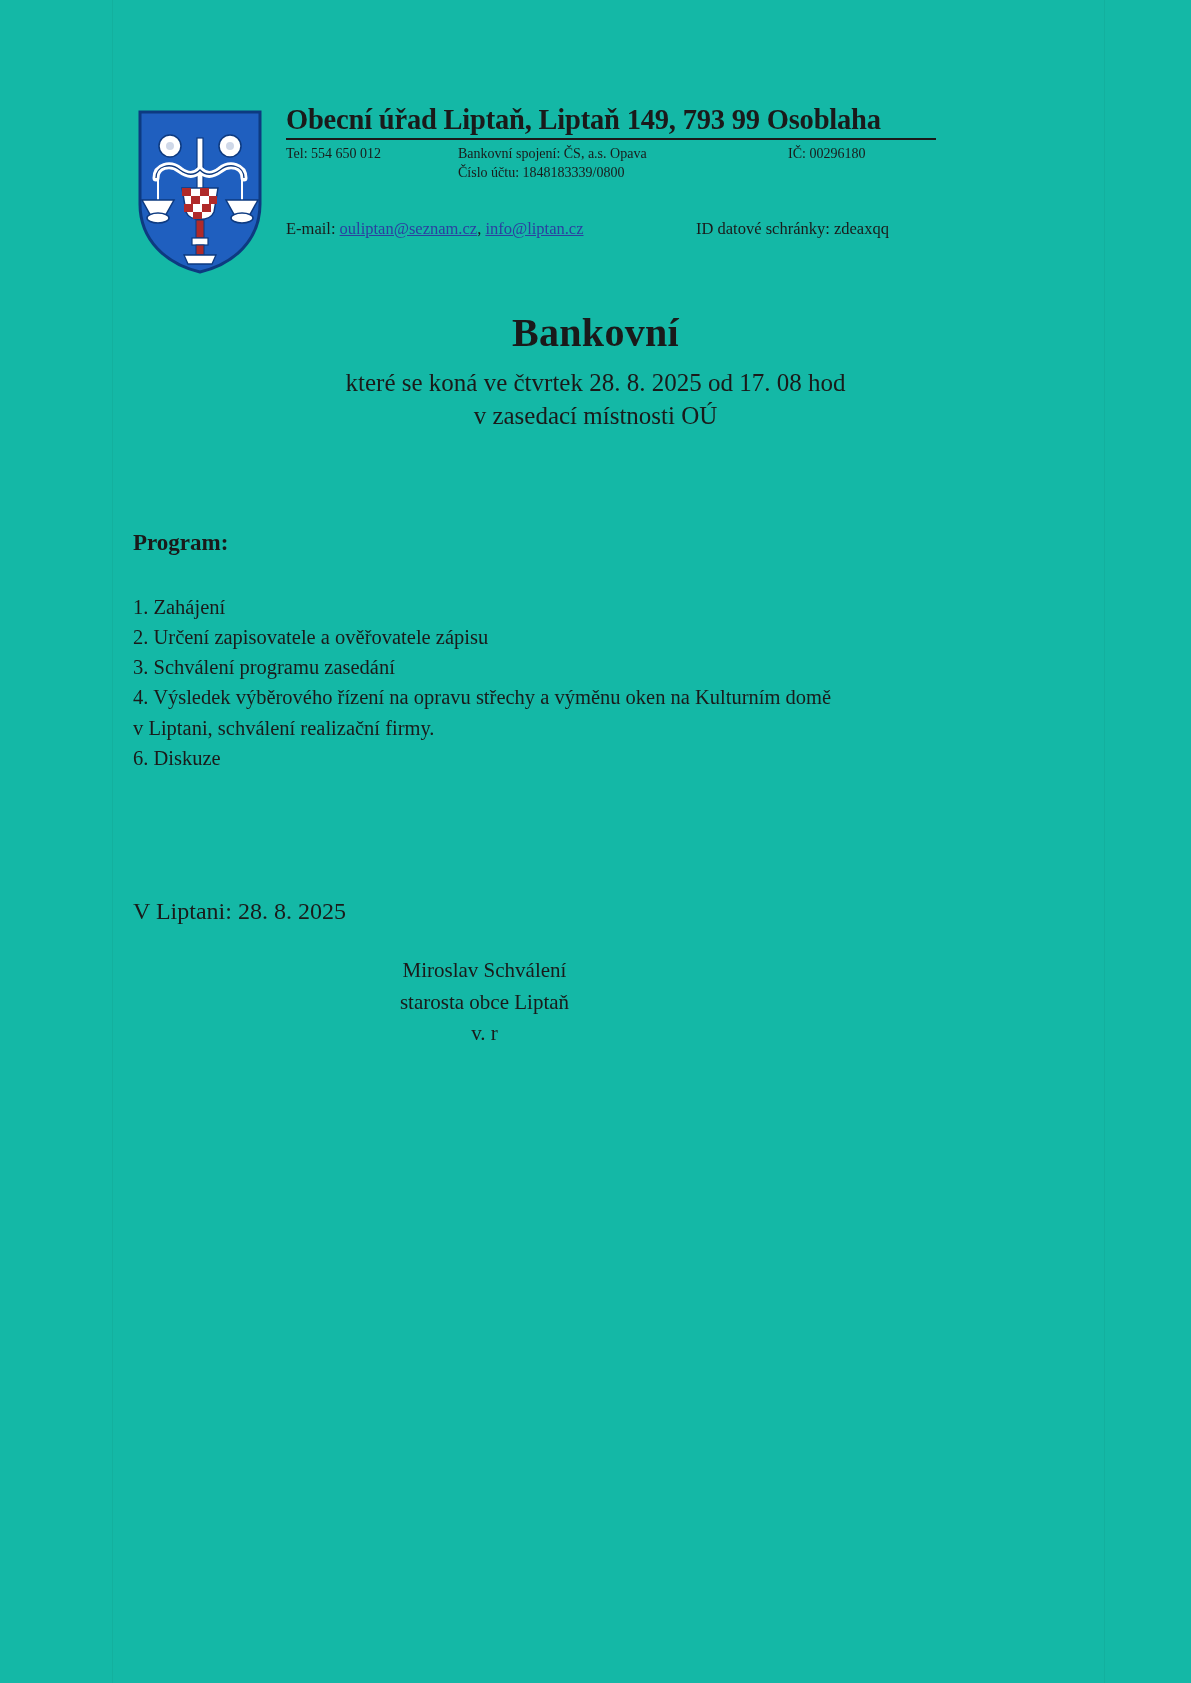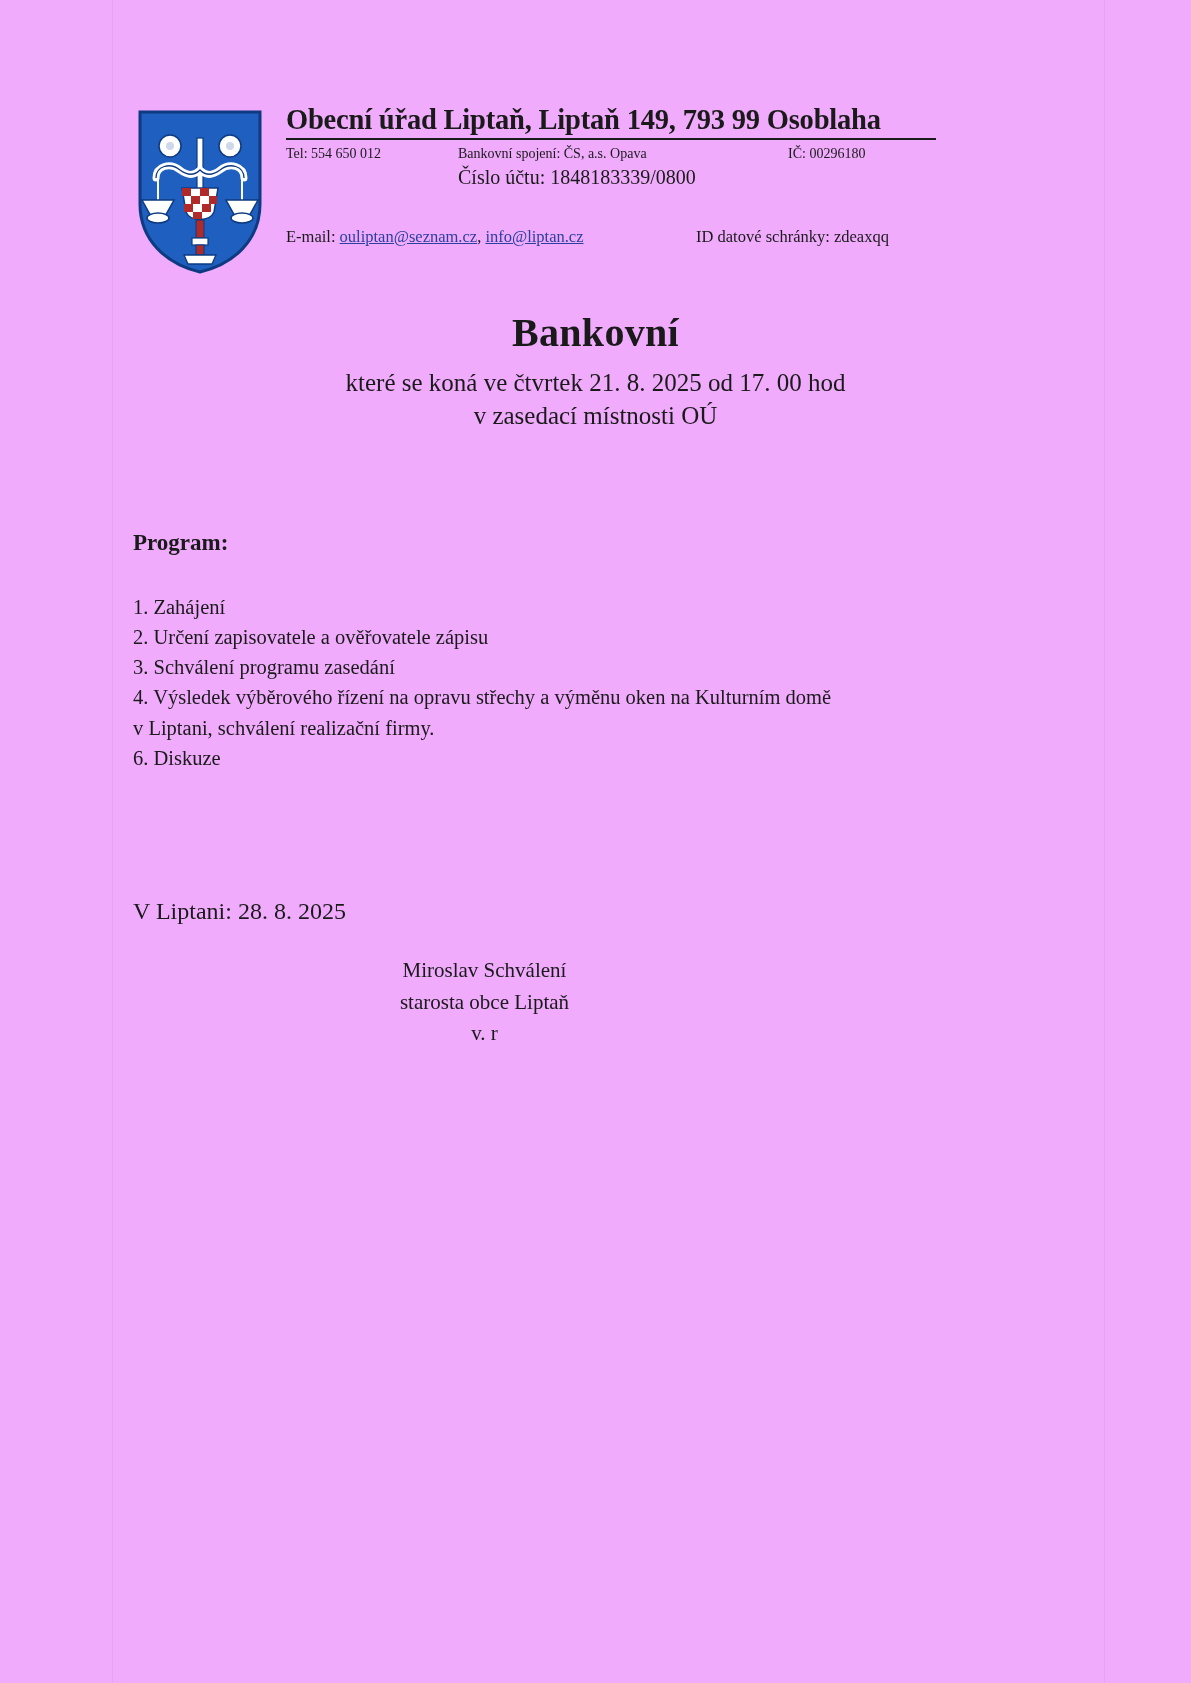--- a/index.html
+++ b/index.html
@@ -4,21 +4,21 @@
 <style>
   html, body {
     margin: 0;
     padding: 0;
     background: #ffffff;
   }
   .page {
     position: relative;
     width: 1191px;
     height: 1683px;
-    background: #f0abfc;
+    background: #14b8a6;
     font-family: "Liberation Serif", "DejaVu Serif", serif;
     color: #1a1a1a;
     overflow: hidden;
   }
 
   
   .header {
     position: absolute;
     left: 136px;
     top: 104px;
@@ -51,21 +51,21 @@
   .contact-row {
     display: flex;
     font-size: 14px;
     line-height: 1.35;
   }
   .c-tel { width: 172px; flex: 0 0 172px; }
   .c-bank { width: 330px; flex: 0 0 330px; }
   .c-ico { flex: 1 1 auto; }
   .contact-row2 {
     display: flex;
-    font-size: 20px;
+    font-size: 14px;
     line-height: 1.35;
     margin-top: 0px;
   }
   .c-tel2 { width: 172px; flex: 0 0 172px; }
   .email-row {
     display: flex;
     font-size: 16.5px;
     margin-top: 36px;
   }
   .email-left { width: 410px; flex: 0 0 410px; }
@@ -233,21 +233,21 @@
           <span class="link">ouliptan@seznam.cz</span><span>,</span>
           <span class="link">info@liptan.cz</span>
         </span>
         <span class="databox">ID datové schránky: zdeaxqq</span>
       </div>
     </div>
   </div>
 
   <div class="title-block">
     <div class="t-pozvanka">Bankovní</div>
-    <div class="t-kdy">které se koná ve čtvrtek 21. 8. 2025 od 17. 00 hod</div>
+    <div class="t-kdy">které se koná ve čtvrtek 28. 8. 2025 od 17. 08 hod</div>
     <div class="t-kde">v zasedací místnosti OÚ</div>
   </div>
 
   <div class="program-heading">Program:</div>
 
   <div class="program-list">
     <p class="pitem">1. Zahájení</p>
     <p class="pitem">2. Určení zapisovatele a ověřovatele zápisu</p>
     <p class="pitem">3. Schválení programu zasedání</p>
     <p class="pitem">4. Výsledek výběrového řízení na opravu střechy a výměnu oken na Kulturním domě</p>

